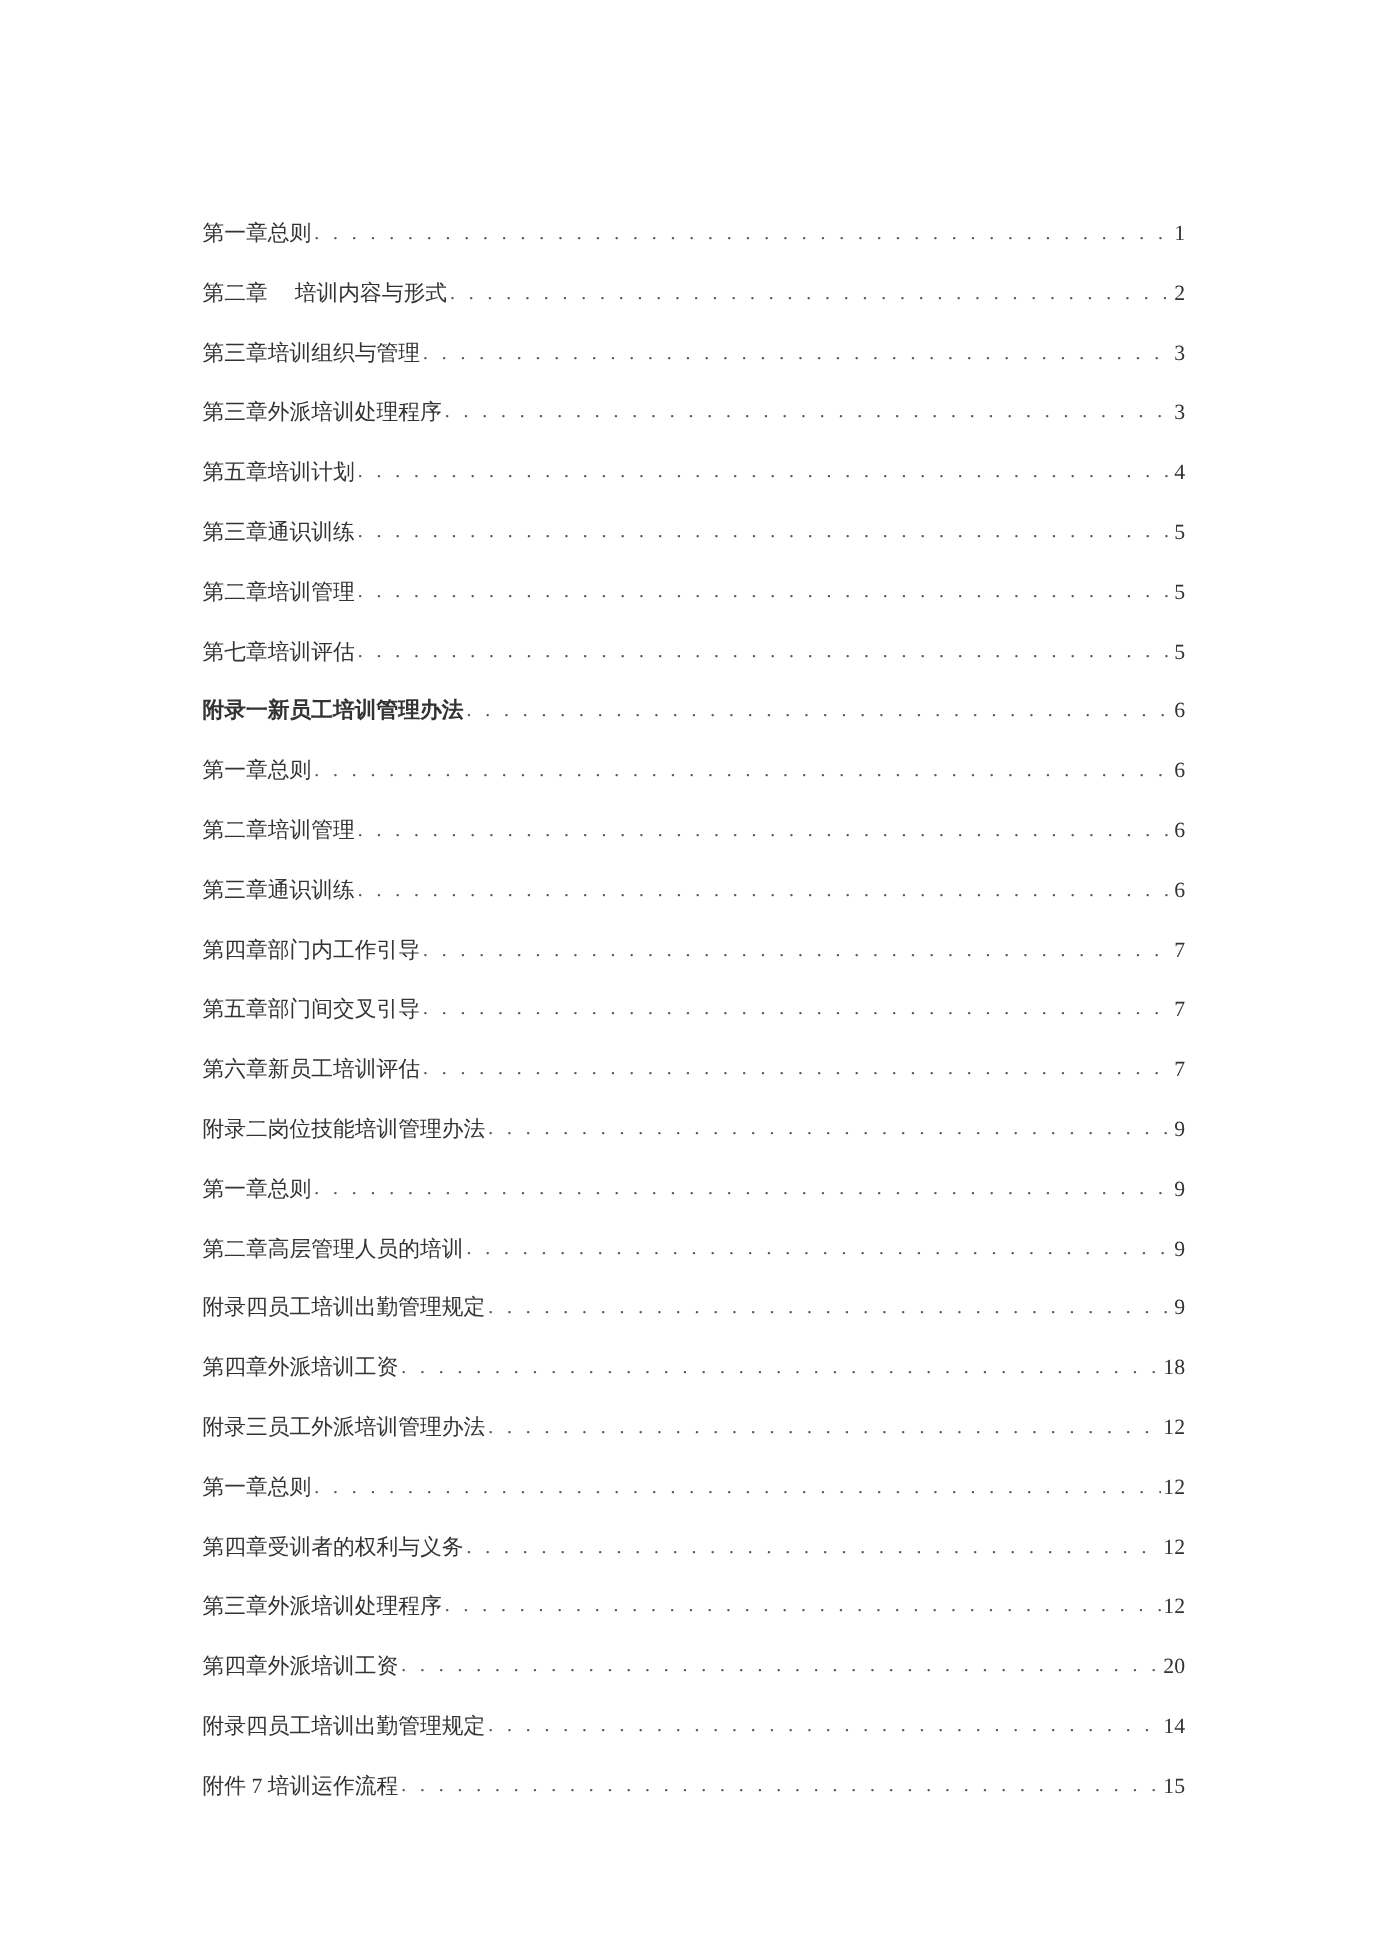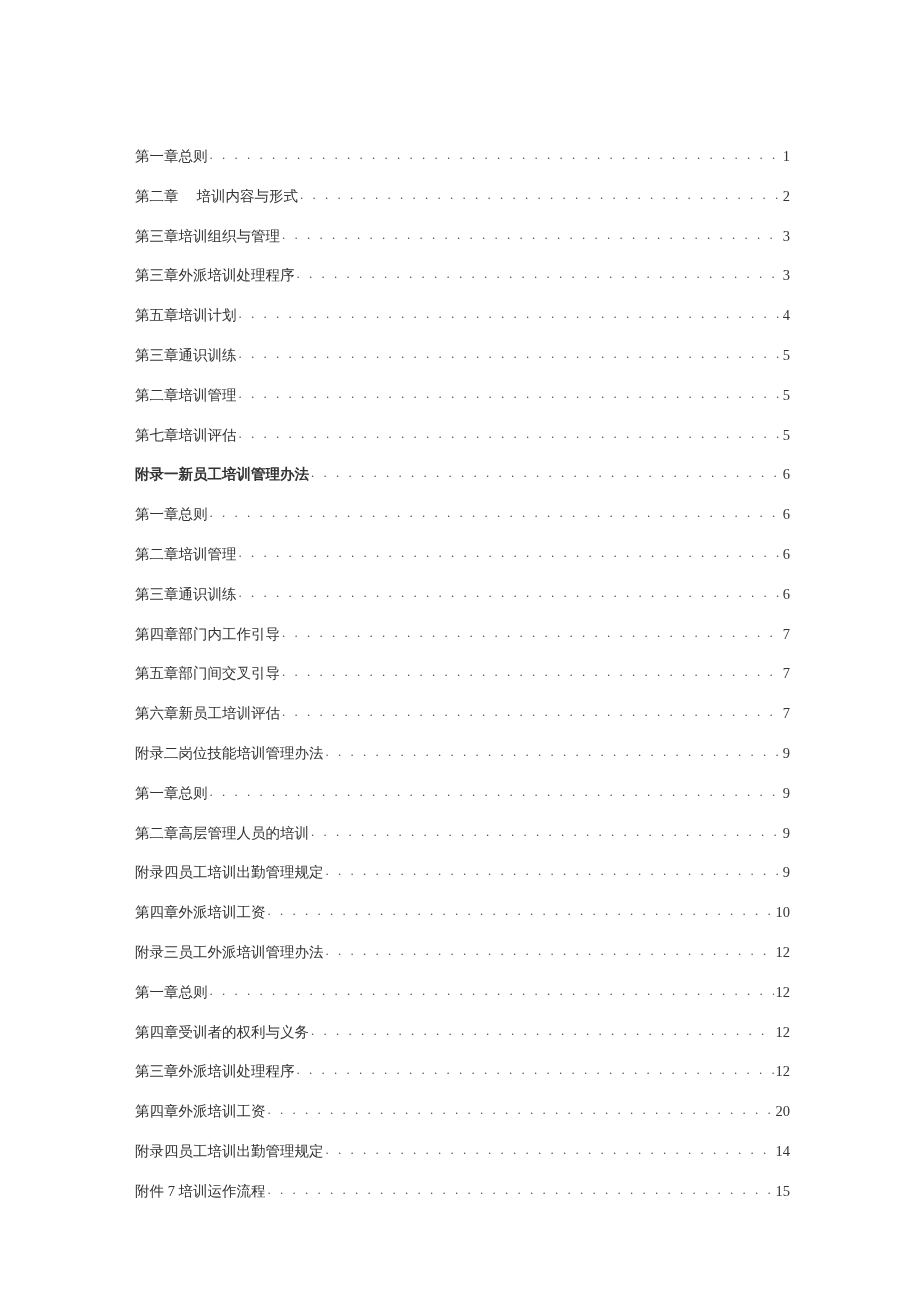--- a/index.html
+++ b/index.html
@@ -149,21 +149,21 @@
       <span class="toc-page">9</span>
     </div>
     <div class="toc-entry">
       <span class="toc-title">附录四员工培训出勤管理规定</span>
       <span class="toc-dots">. . . . . . . . . . . . . . . . . . . . . . . . . . . . . . . . . . . . . . . . . . . . . . . . . . . . . . . . . . . . . . . . . . . . . . . . . . . . . . . . . . . . . . . . . . . . . . . . . . . . . . . . . . . . . .</span>
       <span class="toc-page">9</span>
     </div>
     <div class="toc-entry">
       <span class="toc-title">第四章外派培训工资</span>
       <span class="toc-dots">. . . . . . . . . . . . . . . . . . . . . . . . . . . . . . . . . . . . . . . . . . . . . . . . . . . . . . . . . . . . . . . . . . . . . . . . . . . . . . . . . . . . . . . . . . . . . . . . . . . . . . . . . . . . . .</span>
-      <span class="toc-page">10</span>
+      <span class="toc-page">18</span>
     </div>
     <div class="toc-entry">
       <span class="toc-title">附录三员工外派培训管理办法</span>
       <span class="toc-dots">. . . . . . . . . . . . . . . . . . . . . . . . . . . . . . . . . . . . . . . . . . . . . . . . . . . . . . . . . . . . . . . . . . . . . . . . . . . . . . . . . . . . . . . . . . . . . . . . . . . . . . . . . . . . . .</span>
       <span class="toc-page">12</span>
     </div>
     <div class="toc-entry">
       <span class="toc-title">第一章总则</span>
       <span class="toc-dots">. . . . . . . . . . . . . . . . . . . . . . . . . . . . . . . . . . . . . . . . . . . . . . . . . . . . . . . . . . . . . . . . . . . . . . . . . . . . . . . . . . . . . . . . . . . . . . . . . . . . . . . . . . . . . .</span>
       <span class="toc-page">12</span>

